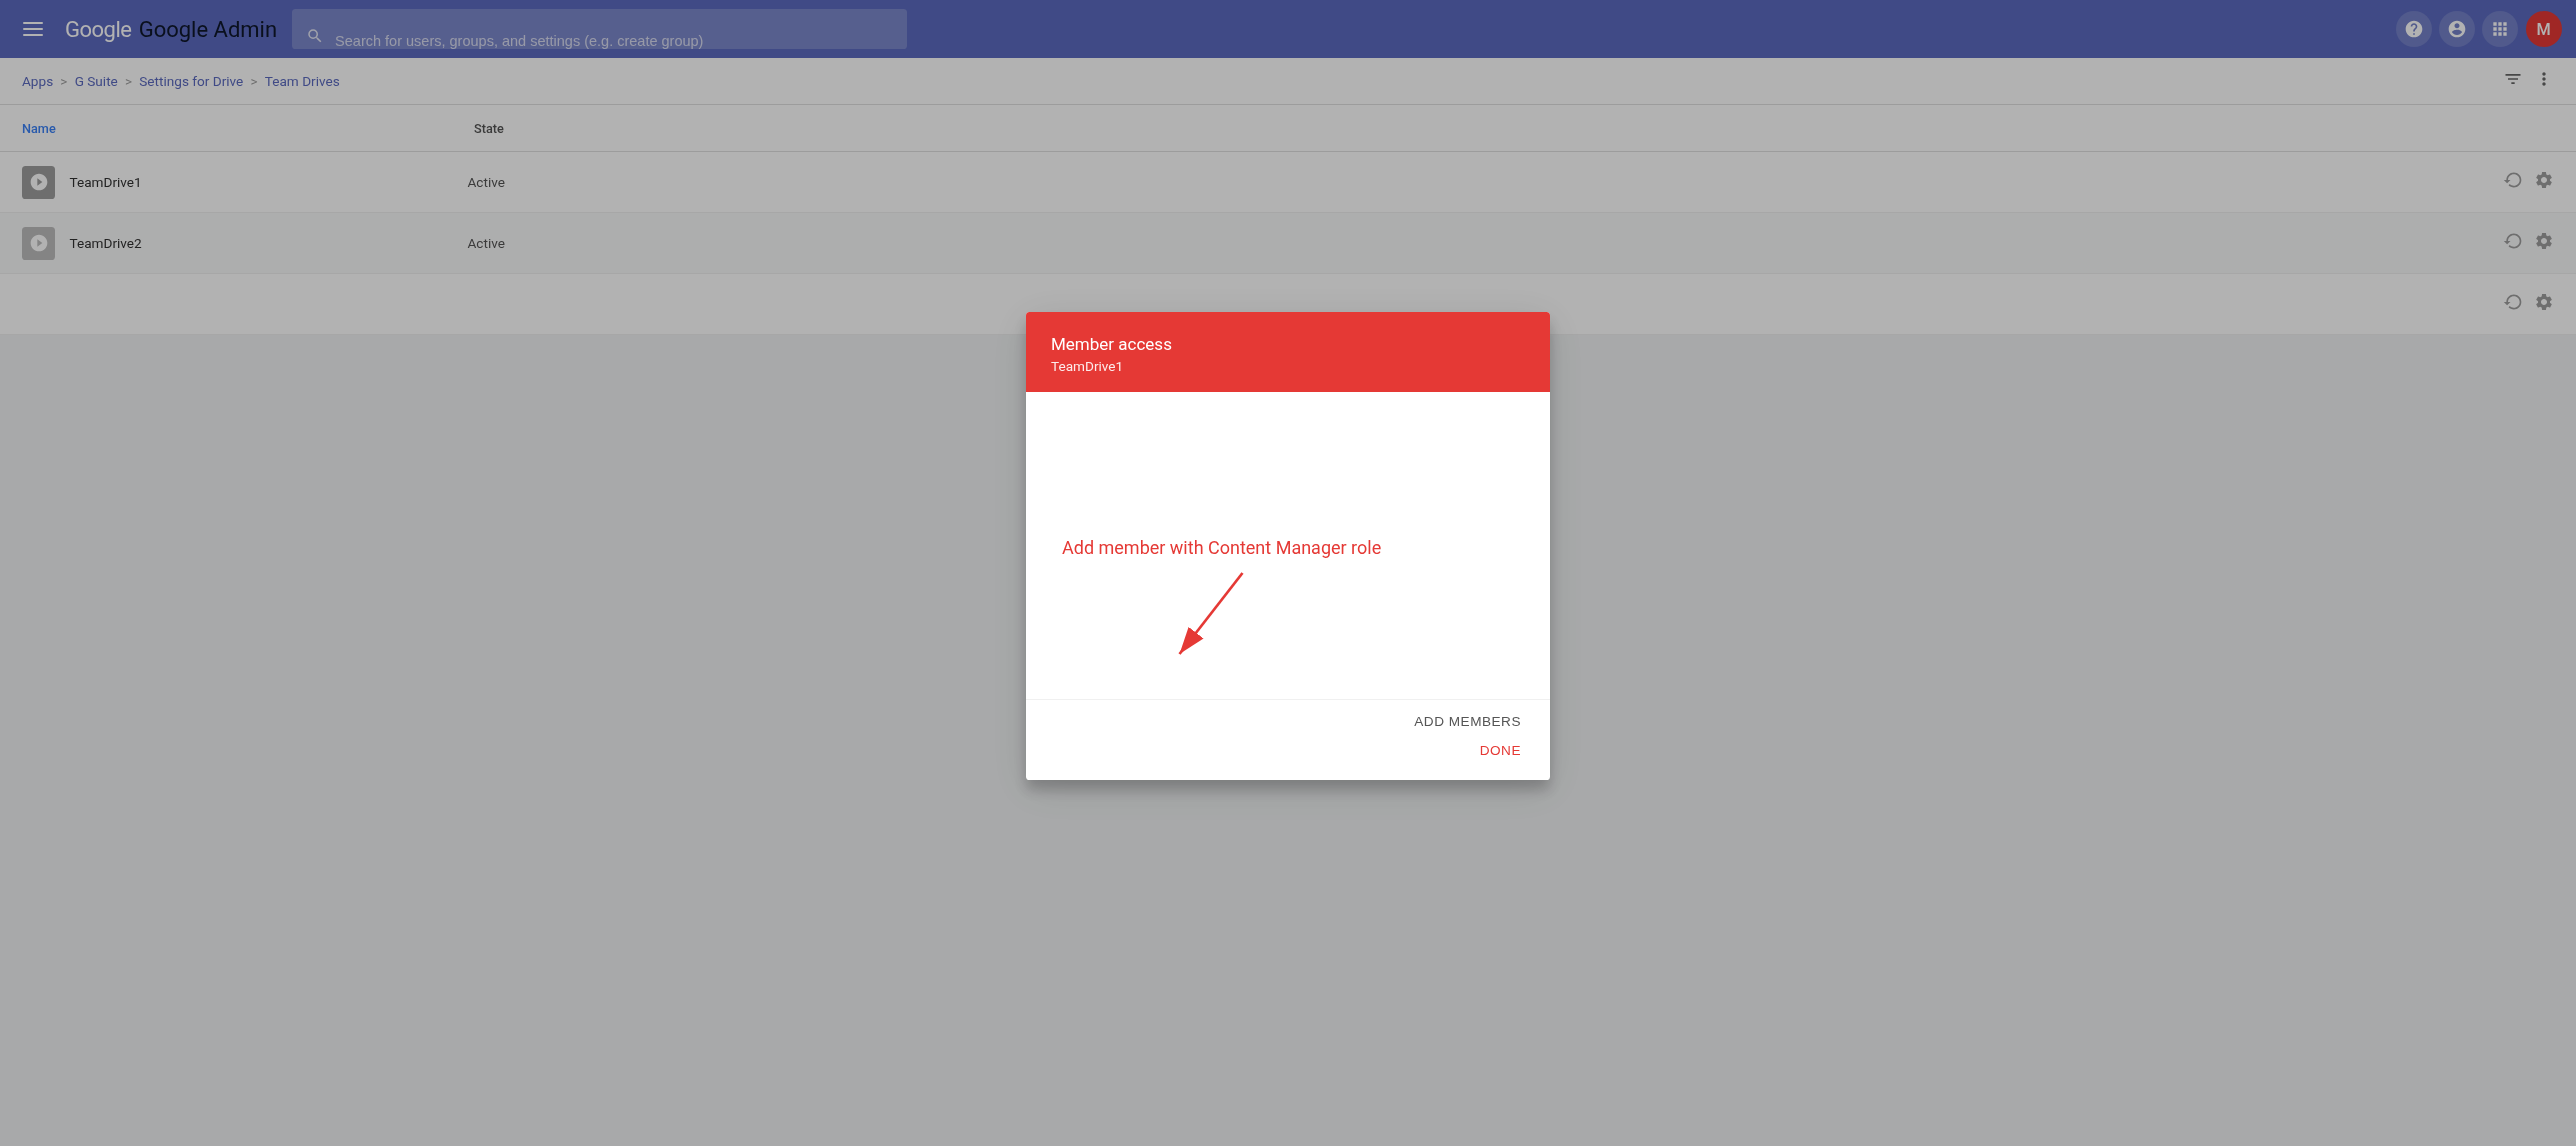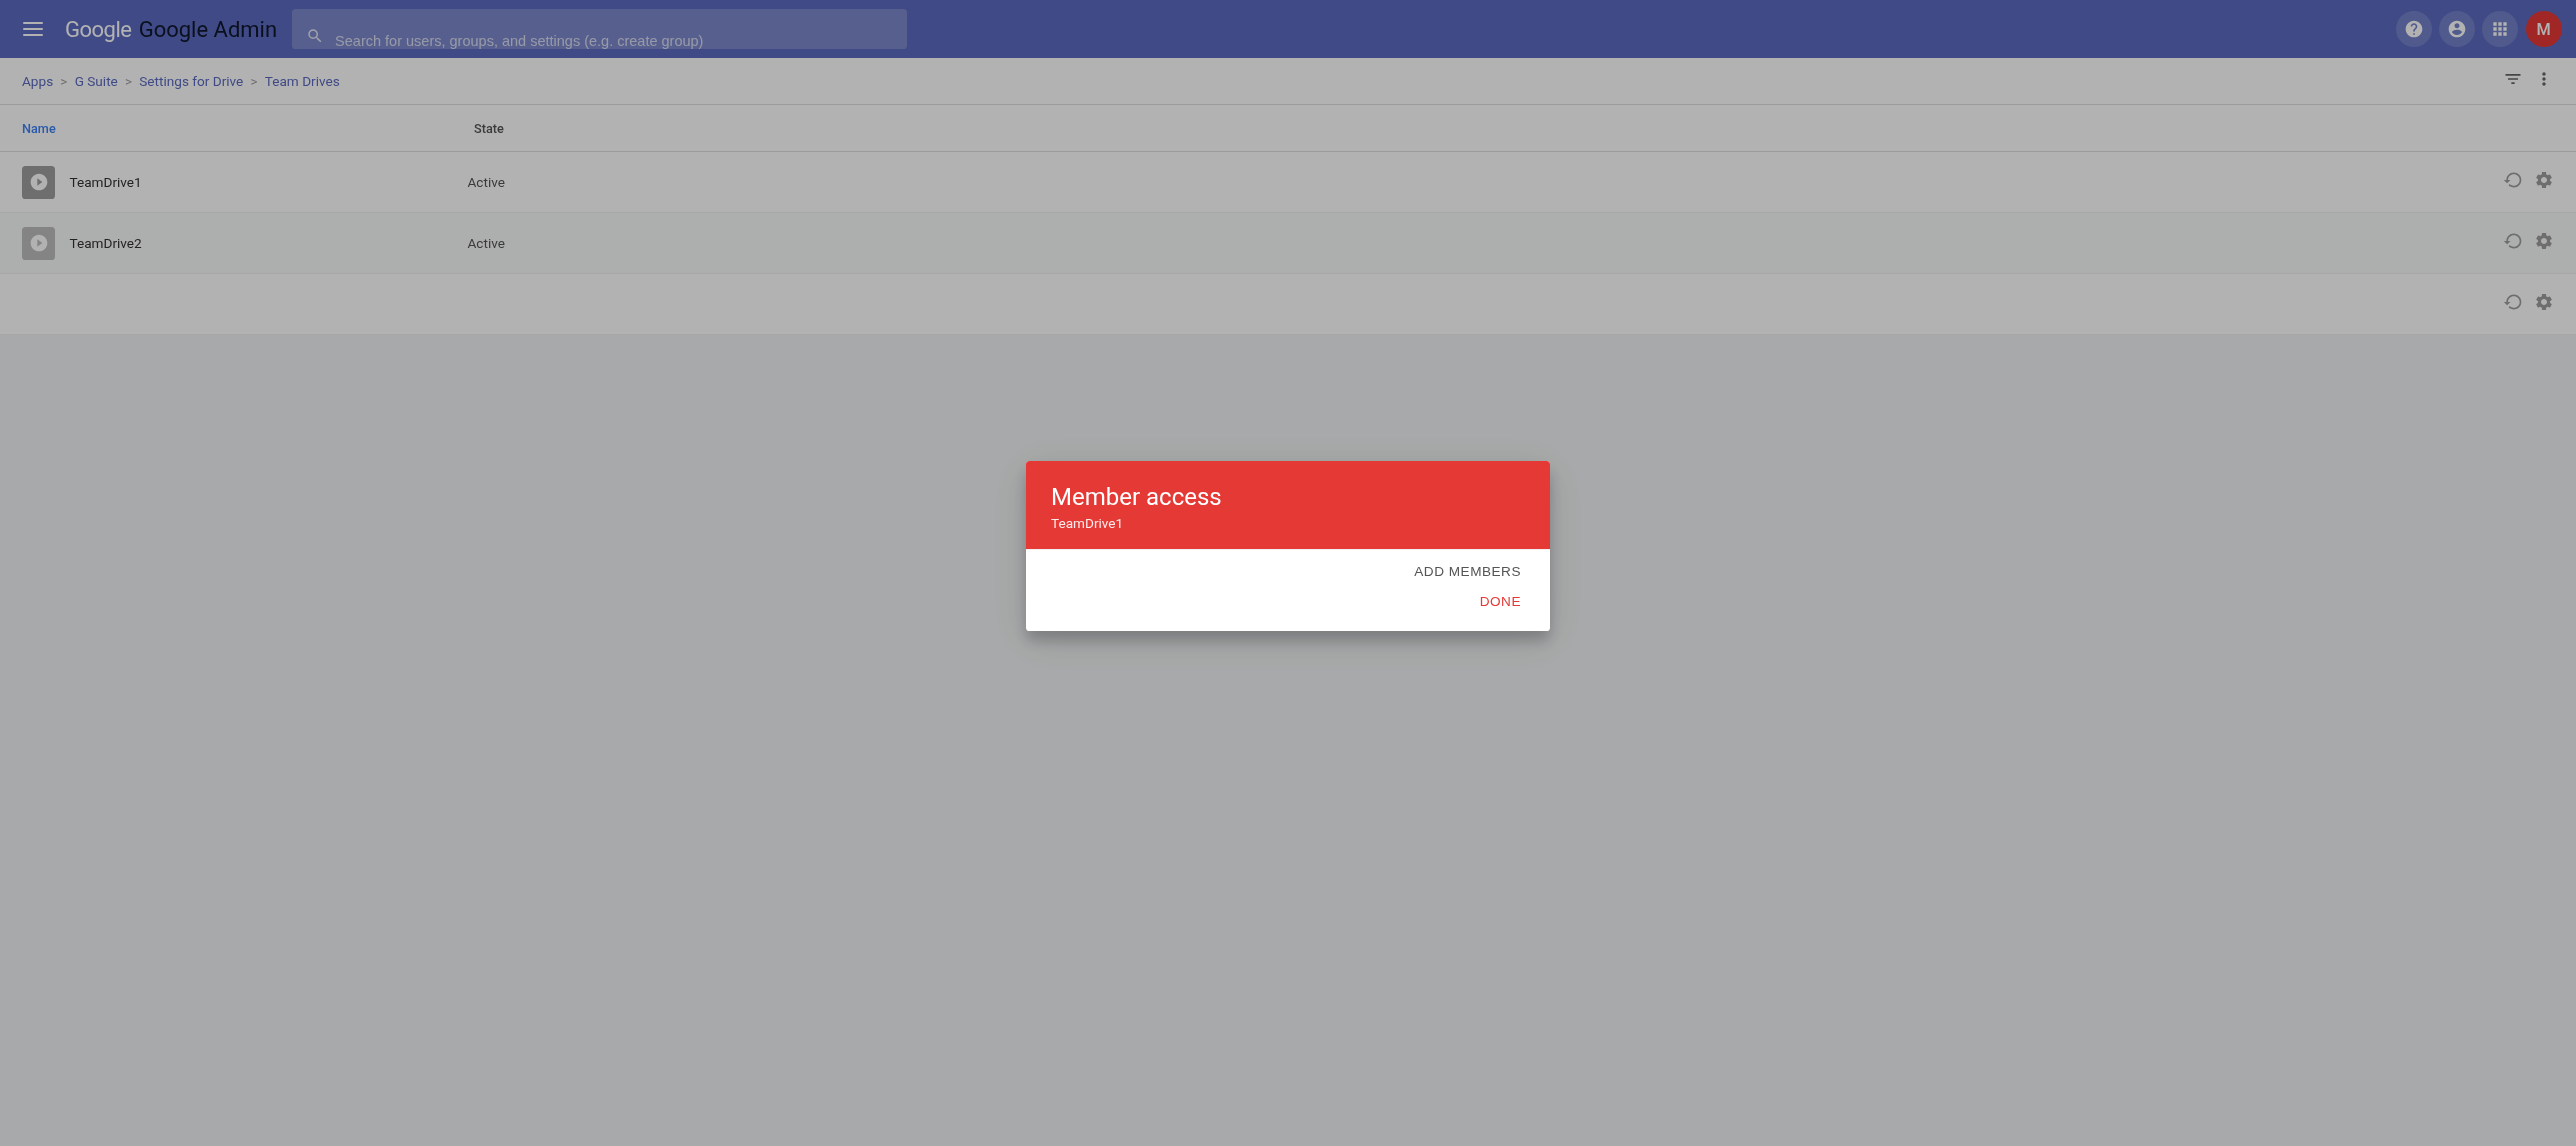--- a/index.html
+++ b/index.html
@@ -145,21 +145,21 @@
       box-shadow: 0 10px 13.6px rgba(0,0,0,0.2), 0 8.1px 42px rgba(0,0,0,0.12);
       overflow: hidden;
       position: relative;
       margin-top: -54px;
     }
     .dialog-header {
       background: #e53935;
       padding: 22px 25px 18px;
     }
     .dialog-title {
-      font-size: 24px; font-weight: 400; color: #fff;
+      font-size: 17px; font-weight: 400; color: #fff;
     }
     .dialog-subtitle {
       font-size: 13.6px; color: rgba(255,255,255,0.9); margin-top: 3.6px;
     }
     .dialog-body {
       min-height: 307px;
       padding: 18px 25px;
     }
     .dialog-footer {
       display: flex;
@@ -323,19 +323,34 @@
     </div>
   </div>
 </div>
 
 <div class="overlay">
   <div class="dialog">
     <div class="dialog-header">
       <div class="dialog-title">Member access</div>
       <div class="dialog-subtitle">TeamDrive1</div>
     </div>
+    <div class="dialog-body" style="position:relative;">
+
+      <div class="annotation" style="position:absolute; top:145px; left:18px; right:18px; pointer-events:none;">
+        <div class="annotation-text" style="font-size:18px; color:#e53935; position:relative; left:18px; top:0;">Add member with Content Manager role</div>
+
+        <svg width="181" height="108" style="position:absolute; top:27px; left:108px;" viewBox="0 0 200 120">
+          <defs>
+            <marker id="arrowhead" markerWidth="10" markerHeight="7" refX="10" refY="3.5" orient="auto">
+              <polygon points="0 0, 10 3.5, 0 7" fill="#e53935"></polygon>
+            </marker>
+          </defs>
+          <line x1="100" y1="10" x2="30" y2="100" stroke="#e53935" stroke-width="3" marker-end="url(#arrowhead)"></line>
+        </svg>
+      </div>
+    </div>
     <div class="dialog-footer">
       <button class="dialog-btn-add">ADD MEMBERS</button>
       <button class="dialog-btn-done">DONE</button>
     </div>
   </div>
 </div>
 
 
 </body></html>

